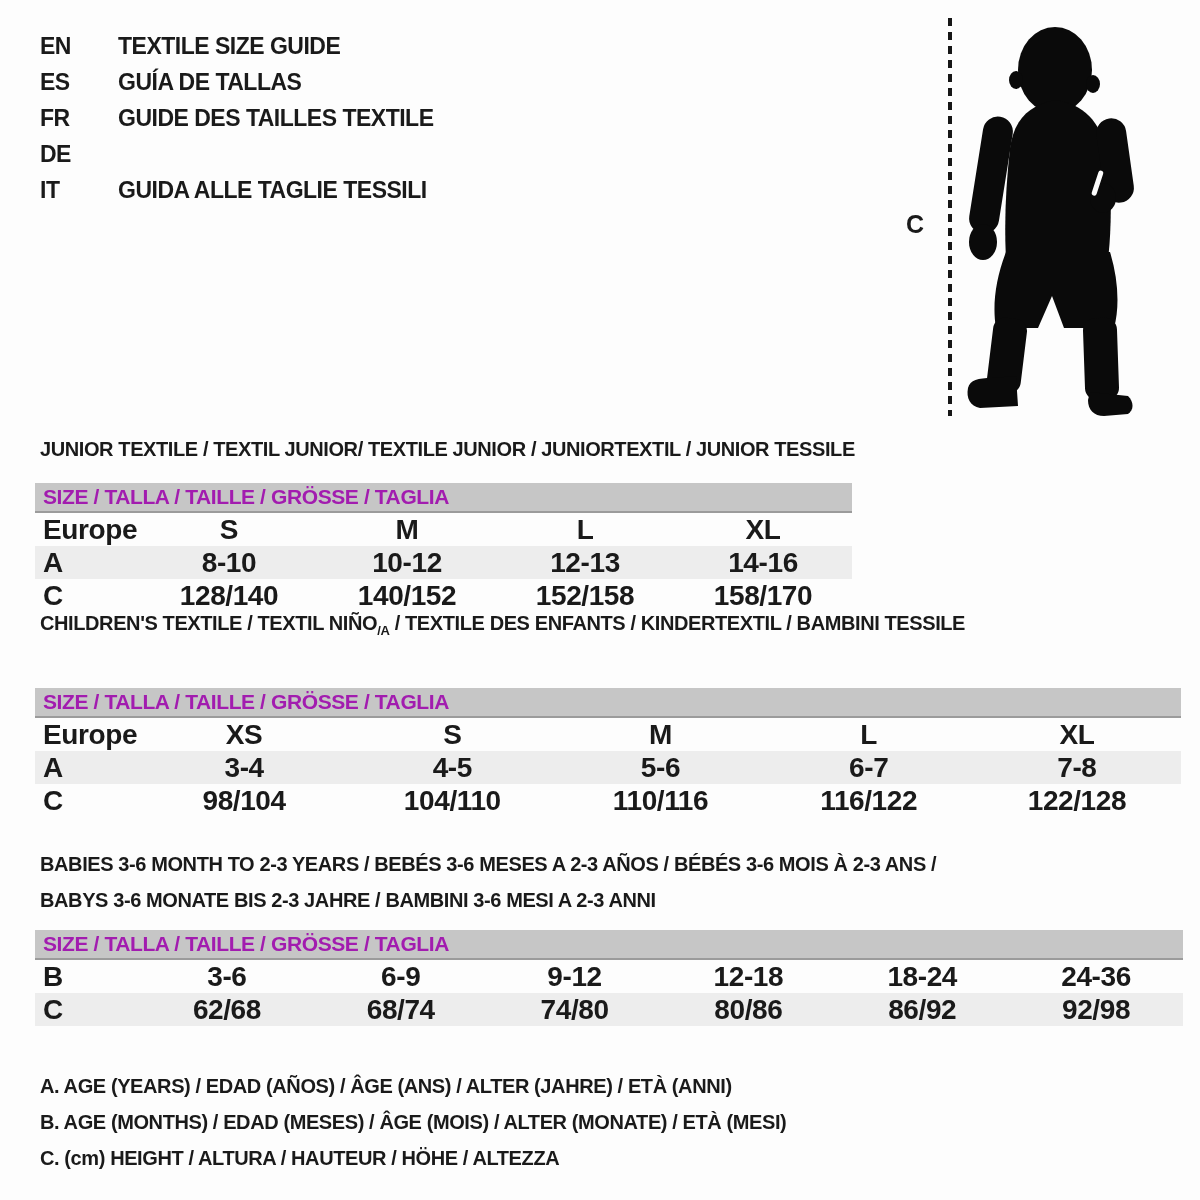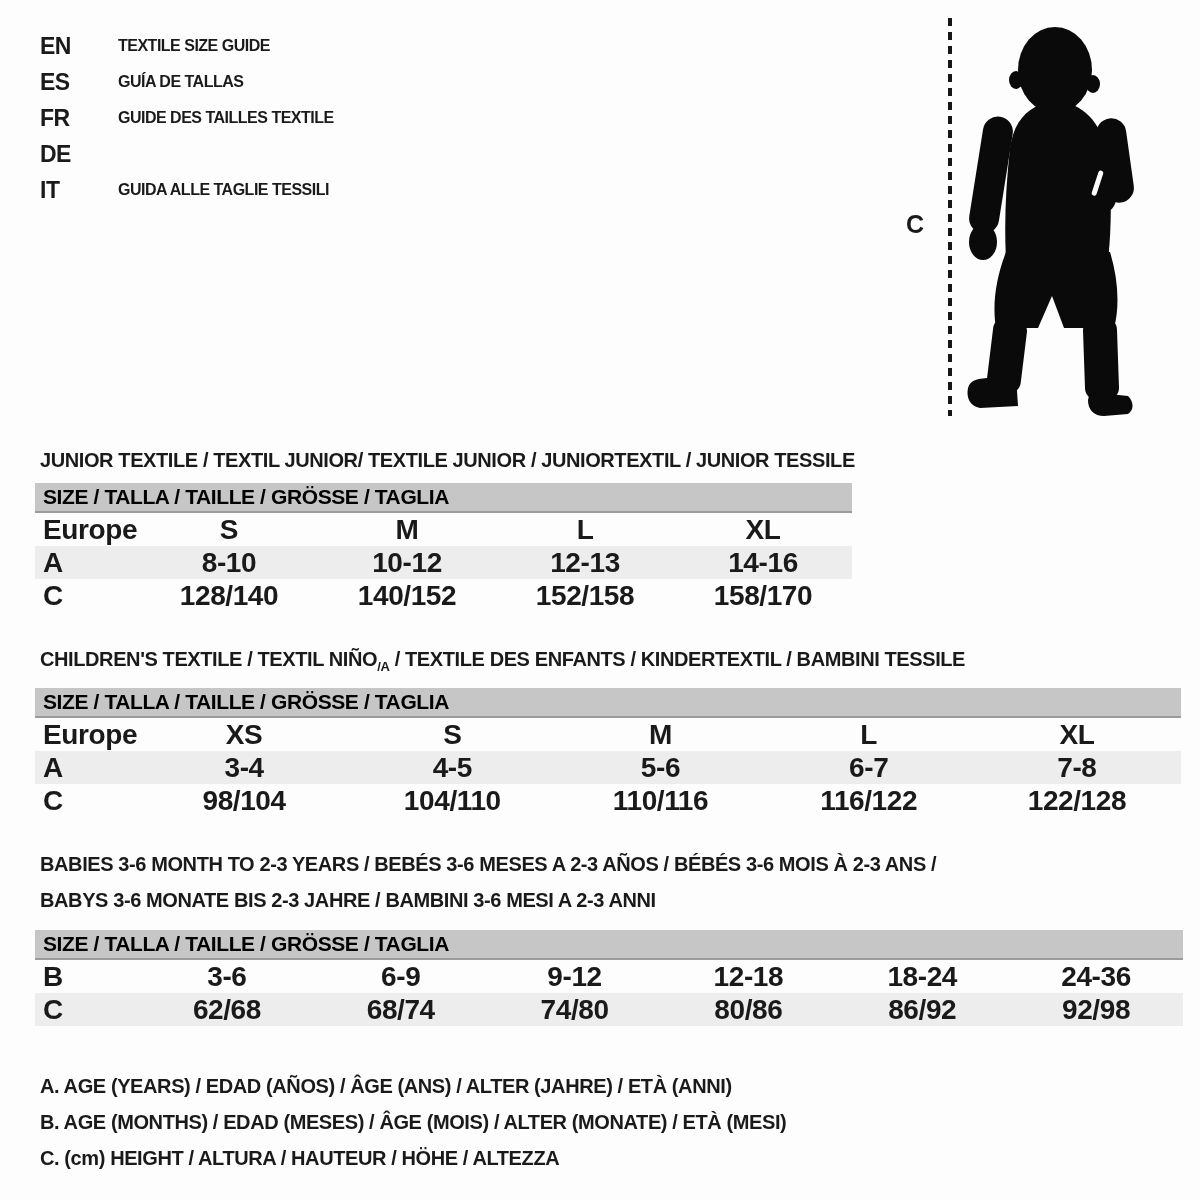--- a/index.html
+++ b/index.html
@@ -8,41 +8,41 @@
     background:#fdfdfd; overflow:hidden;
     font-family:"Liberation Sans", sans-serif;
     color:#1a1a1a;
     -webkit-font-smoothing:antialiased;
   }
 
   
   .lang-header { position:absolute; left:40px; top:28px; }
   .lang-row { display:flex; height:36px; align-items:center; }
   .lang-code { width:78px; font-size:23px; font-weight:700; letter-spacing:-0.5px; }
-  .lang-title { font-size:16px; font-weight:700; letter-spacing:-0.5px; }
+  .lang-title { font-size:23px; font-weight:700; letter-spacing:-0.5px; }
 
   
   .measure-line {
     position:absolute; left:948px; top:18px; width:4px; height:398px;
     background:repeating-linear-gradient(to bottom, #161616 0 8px, transparent 8px 14px);
   }
   .measure-label { position:absolute; left:906px; top:210px; font-size:25px; font-weight:700; }
   .figure-svg { position:absolute; left:962px; top:20px; width:185px; height:400px; }
 
   
   .section-heading { position:absolute; left:40px; font-size:20px; font-weight:700; letter-spacing:-0.4px; white-space:nowrap; }
   .section-heading .subscript { font-size:13px; vertical-align:-5px; letter-spacing:-0.3px; }
   .section-heading.two-line { line-height:36px; white-space:normal; }
 
   
   .sizetable { position:absolute; left:35px; }
   .tbar {
     height:30px; background:#c6c6c6; border-bottom:2px solid #9b9b9b;
     display:flex; align-items:center; padding-left:8px; box-sizing:border-box;
-    font-size:21px; font-weight:700; color:#000000; letter-spacing:-0.4px;
+    font-size:21px; font-weight:700; color:#a21caf; letter-spacing:-0.4px;
   }
   .trow { display:flex; height:33px; align-items:center; font-size:28px; font-weight:700; letter-spacing:-0.4px; }
   .trow.alt { background:#ededed; }
   .tc { flex:1; text-align:center; }
   .tc.lbl { flex:0 0 105px; text-align:left; padding-left:8px; box-sizing:border-box; }
 
   
   .legend { position:absolute; left:40px; top:1068px; }
   .legend-line { height:36px; display:flex; align-items:center; font-size:20px; font-weight:700; letter-spacing:-0.4px; }
 </style>
@@ -87,21 +87,21 @@
       <ellipse cx="141" cy="178" rx="13" ry="15"></ellipse>
       <path d="M44,232 C34,258 30,285 34,308 L76,308 L90,276 L102,308 L152,308 C158,286 156,258 148,232 Z"></path>
       <rect x="28" y="298" width="34" height="75" rx="12" transform="rotate(7 45 335)"></rect>
       <rect x="122" y="298" width="34" height="82" rx="12" transform="rotate(-2 139 339)"></rect>
       <path d="M6,368 C4,378 8,386 18,388 L56,386 L54,356 L30,358 C16,358 8,360 6,368 Z"></path>
       <path d="M126,380 C126,390 132,396 142,396 L166,394 C172,390 172,382 166,376 L128,372 Z"></path>
     </g>
     <rect x="133" y="150" width="5" height="26" rx="2.5" fill="#fdfdfd" transform="rotate(18 135 163)"></rect>
   </svg>
 
-  <div class="section-heading" style="top:449px;">JUNIOR TEXTILE / TEXTIL JUNIOR/ TEXTILE JUNIOR / JUNIORTEXTIL / JUNIOR TESSILE</div>
+  <div class="section-heading" style="top:438px;">JUNIOR TEXTILE / TEXTIL JUNIOR/ TEXTILE JUNIOR / JUNIORTEXTIL / JUNIOR TESSILE</div>
 
   <div class="sizetable" style="top:483px; width:817px;">
     <div class="tbar">
       <span>SIZE / TALLA / TAILLE / GRÖSSE / TAGLIA</span>
     </div>
     <div class="trow">
       <div class="tc lbl">Europe</div>
       <div class="tc">S</div>
       <div class="tc">M</div>
       <div class="tc">L</div>
@@ -116,21 +116,21 @@
     </div>
     <div class="trow">
       <div class="tc lbl">C</div>
       <div class="tc">128/140</div>
       <div class="tc">140/152</div>
       <div class="tc">152/158</div>
       <div class="tc">158/170</div>
     </div>
   </div>
 
-  <div class="section-heading" style="top:648px;">
+  <div class="section-heading" style="top:612px;">
     <span>CHILDREN'S TEXTILE / TEXTIL NIÑO</span><span class="subscript">/A</span><span> / TEXTILE DES ENFANTS / KINDERTEXTIL / BAMBINI TESSILE</span>
   </div>
 
   <div class="sizetable" style="top:688px; width:1146px;">
     <div class="tbar">
       <span>SIZE / TALLA / TAILLE / GRÖSSE / TAGLIA</span>
     </div>
     <div class="trow">
       <div class="tc lbl">Europe</div>
       <div class="tc">XS</div>

